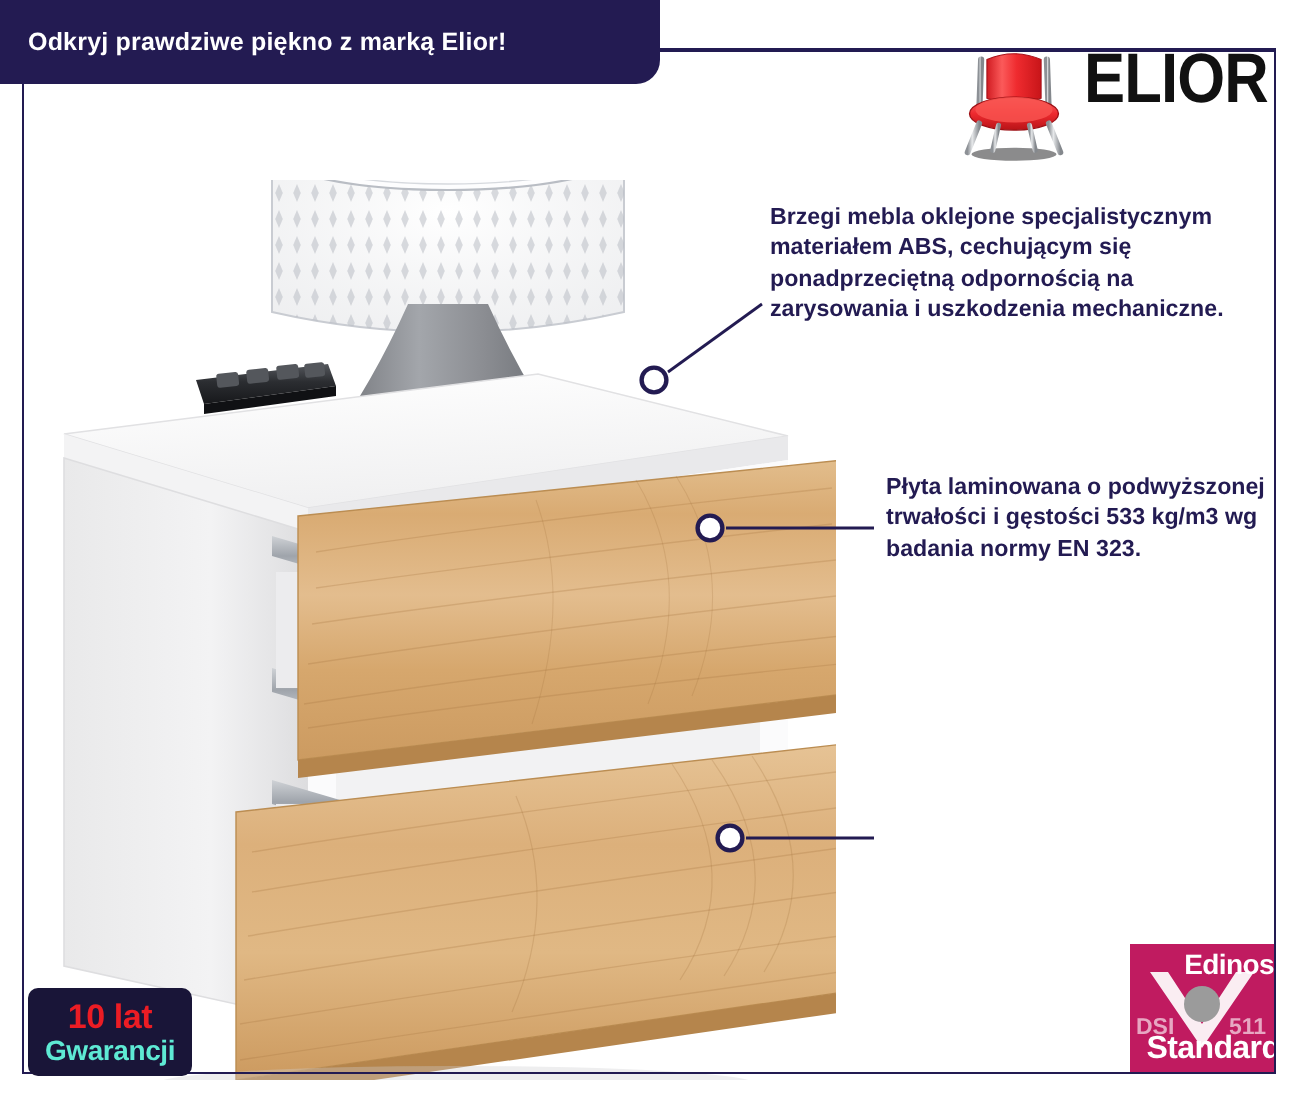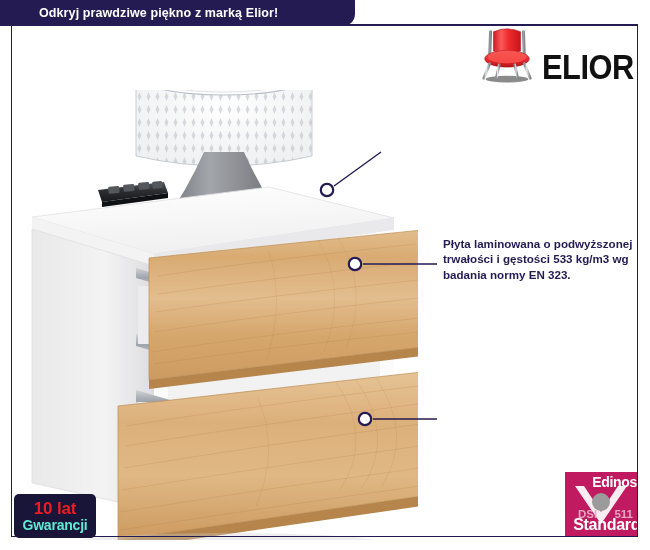--- a/index.html
+++ b/index.html
@@ -15,40 +15,39 @@
   
   .frame{
     position:absolute;left:11px;top:25px;width:627px;height:512px;
     border:1.5px solid #221b52;
     box-sizing:border-box;
     pointer-events:none;
   }
 
   
   .header-bar{
-    position:absolute;left:0;top:0;height:26px;width:330px;
+    position:absolute;left:0;top:0;height:42px;width:330px;
     background:#231b52;
     border-bottom-right-radius:12px;
     display:flex;align-items:center;
     z-index:20;
-    padding-left:25px;
   }
   .header-title{
     color:#ffffff;font-size:12.5px;font-weight:bold;
     padding-left:14px;letter-spacing:.1px;white-space:nowrap;
   }
   .header-line{
     position:absolute;left:330px;top:23.5px;width:308px;height:1.5px;
     background:#231b52;z-index:19;
   }
 
   
   .brand{
     position:absolute;left:478px;top:22px;width:150px;height:62px;
-    display:flex;align-items:flex-end;gap:6px;
+    display:flex;align-items:flex-start;gap:6px;
   }
   .brand-chair{width:58px;height:60px;flex:0 0 auto;}
   .brand-name{
     font-family:"Liberation Sans","DejaVu Sans",sans-serif;
     font-size:35px;font-weight:bold;color:#111111;
     letter-spacing:-0.5px;transform:scaleX(.88);transform-origin:left center;
     line-height:1;
   }
 
   
@@ -86,21 +85,21 @@
   .badge-edinos{
     position:absolute;left:565px;top:472px;width:72px;height:64px;
     background:#c01b60;z-index:15;overflow:hidden;
   }
   .badge-edinos .e-title{
     position:absolute;left:0;top:2px;width:72px;text-align:right;
     color:#ffffff;font-size:14px;font-weight:bold;letter-spacing:-.3px;
   }
   .badge-edinos .e-dsi{
     position:absolute;left:3px;top:36px;
-    color:#e7a7c2;font-size:11.5px;font-weight:bold;margin-left:10px;
+    color:#e7a7c2;font-size:11.5px;font-weight:bold;
   }
   .badge-edinos .e-804{
     position:absolute;right:4px;top:36px;
     color:#e7a7c2;font-size:11.5px;font-weight:bold;
   }
   .badge-edinos .e-std{
     position:absolute;left:0;bottom:2px;width:92px;text-align:center;
     color:#ffffff;font-size:16px;font-weight:bold;letter-spacing:-.3px;
   }
   .badge-edinos svg{position:absolute;left:0;top:12px;}
@@ -253,20 +252,21 @@
     <line x1="334" y1="186" x2="381" y2="152" stroke="#231b52" stroke-width="1.4"></line>
     <circle cx="327" cy="190" r="6.2" fill="#ffffff" stroke="#231b52" stroke-width="2.2"></circle>
 
     <line x1="363" y1="264" x2="437" y2="264" stroke="#231b52" stroke-width="1.4"></line>
     <circle cx="355" cy="264" r="6.2" fill="#ffffff" stroke="#231b52" stroke-width="2.2"></circle>
 
     <line x1="373" y1="419" x2="437" y2="419" stroke="#231b52" stroke-width="1.4"></line>
     <circle cx="365" cy="419" r="6.2" fill="#ffffff" stroke="#231b52" stroke-width="2.2"></circle>
   </svg>
 
+  <div class="callout callout-1">Brzegi mebla oklejone specjalistycznym materiałem ABS, cechującym się ponadprzeciętną odpornością na zarysowania i uszkodzenia mechaniczne.</div>
   <div class="callout callout-2">Płyta laminowana o podwyższonej trwałości i gęstości 533 kg/m3 wg badania normy EN 323.</div>
 
   <div class="frame"></div>
 
   <div class="header-bar">
     <span class="header-title">Odkryj prawdziwe piękno z marką Elior!</span>
   </div>
   <div class="header-line"></div>
 
   <div class="brand">

